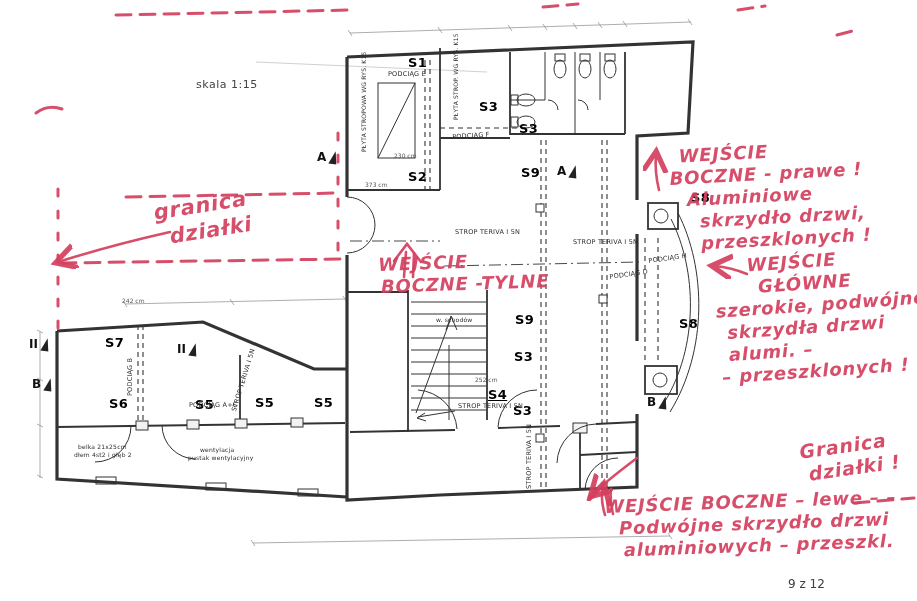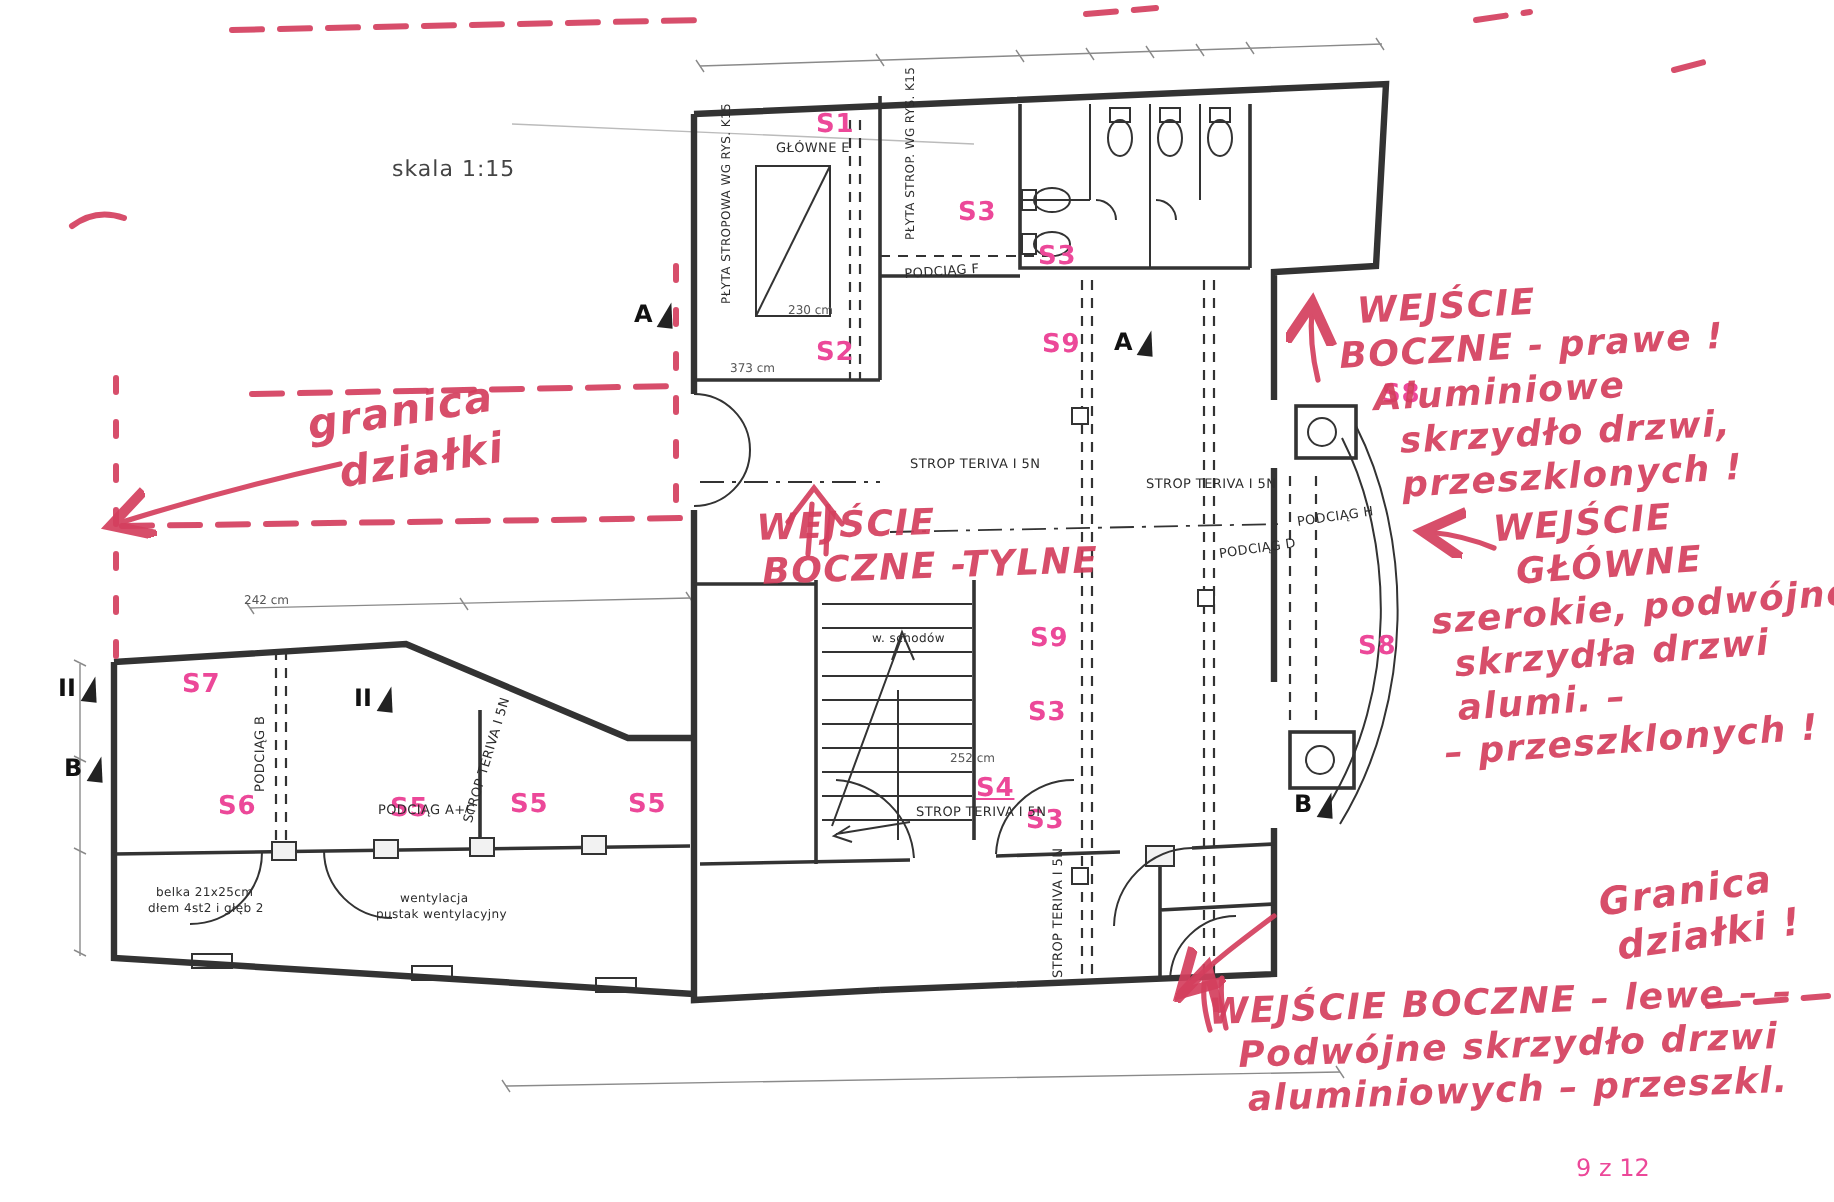--- a/index.html
+++ b/index.html
@@ -16,28 +16,28 @@
   .faint{stroke:#bbb;stroke-width:.7;fill:none;}
   .nodesq{fill:#fff;stroke:var(--ink,#333);stroke-width:1;}
   .pillar{fill:#f2f2f2;stroke:var(--ink,#333);stroke-width:1;}
   
   .rl{stroke:var(--red,#d43f5e);stroke-width:3;fill:none;stroke-linecap:round;stroke-dasharray:15 9;opacity:.92;}
   .rlv{stroke-dasharray:7 15;}
   .rsolid{stroke-dasharray:none;}
   .ra{stroke:var(--red,#d43f5e);stroke-width:2.6;fill:none;stroke-linecap:round;opacity:.92;}
   
   .lbl{position:absolute;white-space:pre;transform-origin:left top;color:var(--ink,#222);}
-  .room{font-size:13px;font-weight:600;letter-spacing:.4px;color:#ec4899;}
+  .room{font-size:13px;font-weight:600;letter-spacing:.4px;color:#000000;}
   .tech{font-size:6.5px;letter-spacing:.2px;color:#2c2c2c;}
   .dim{font-size:6px;color:#555;}
   .sec{font-size:12px;font-weight:700;color:#111;display:flex;align-items:flex-end;gap:3px;}
   .sec .flag{width:0;height:0;border-left:6px solid transparent;border-right:2px solid transparent;
     border-bottom:13px solid #222;display:inline-block;transform:rotate(6deg);}
   .scale{position:absolute;font-size:11px;color:#444;letter-spacing:.5px;}
-  .pageno{position:absolute;font-size:12px;color:#ec4899;}
+  .pageno{position:absolute;font-size:12px;color:#404040;}
   .note{position:absolute;color:var(--red,#d43f5e);font-style:italic;font-weight:600;
     letter-spacing:.8px;line-height:1.22;transform-origin:left top;opacity:.92;}
   .note div{white-space:nowrap;}
 </style>
 </head>
 <body>
 
 <div class="canvas">
 
   <svg class="layer" width="917" height="601" viewBox="0 0 917 601">
@@ -201,28 +201,28 @@
       <div class="lbl room" style="left: 408px; top: 169px; font-size: 13px;">S2</div>
       <div class="lbl room" style="left: 479px; top: 99px; font-size: 13px;">S3</div>
       <div class="lbl room" style="left: 519px; top: 121px; font-size: 13px;">S3</div>
       <div class="lbl room" style="left: 521px; top: 165px; font-size: 13px;">S9</div>
       <div class="lbl room" style="left: 515px; top: 312px; font-size: 13px;">S9</div>
       <div class="lbl room" style="left: 514px; top: 349px; font-size: 13px;">S3</div>
       <div class="lbl room" style="left: 488px; top: 387px; font-size: 13px; text-decoration: underline;">S4</div>
       <div class="lbl room" style="left: 513px; top: 403px; font-size: 13px;">S3</div>
       <div class="lbl room" style="left: 691px; top: 190px; font-size: 13px;">S8</div>
       <div class="lbl room" style="left: 679px; top: 316px; font-size: 13px;">S8</div>
-      <div class="lbl room" style="left: 91px; top: 335px; font-size: 13px;">S7</div>
+      <div class="lbl room" style="left: 105px; top: 335px; font-size: 13px;">S7</div>
       <div class="lbl room" style="left: 109px; top: 396px; font-size: 13px;">S6</div>
       <div class="lbl room" style="left: 195px; top: 397px; font-size: 13px;">S5</div>
       <div class="lbl room" style="left: 255px; top: 395px; font-size: 13px;">S5</div>
       <div class="lbl room" style="left: 314px; top: 395px; font-size: 13px;">S5</div>
     </div>
   <div id="techs">
-      <div class="lbl tech" style="left: 388px; top: 70px; font-size: 6.5px;">GŁÓWNE E</div>
+      <div class="lbl tech" style="left: 388px; top: 70px; font-size: 6.5px;">PODCIĄG E</div>
       <div class="lbl tech" style="left: 452px; top: 133px; font-size: 6.5px; transform: rotate(-4deg);">PODCIĄG F</div>
       <div class="lbl tech" style="left: 360px; top: 152px; font-size: 6px; transform: rotate(-90deg);">PŁYTA STROPOWA WG RYS. K15</div>
       <div class="lbl tech" style="left: 452px; top: 120px; font-size: 6px; transform: rotate(-90deg);">PŁYTA STROP. WG RYS. K15</div>
       <div class="lbl tech" style="left: 126px; top: 396px; font-size: 6.5px; transform: rotate(-90deg);">PODCIĄG B</div>
       <div class="lbl tech" style="left: 161px; top: 401px; font-size: 6.5px; padding-left: 28px;">PODCIĄG A+C</div>
       <div class="lbl tech" style="left: 230px; top: 410px; font-size: 6.5px; transform: rotate(-73deg);">STROP TERIVA I 5N</div>
       <div class="lbl tech" style="left: 455px; top: 228px; font-size: 6.5px;">STROP TERIVA I 5N</div>
       <div class="lbl tech" style="left: 573px; top: 238px; font-size: 6.5px;">STROP TERIVA I 5N</div>
       <div class="lbl tech" style="left: 458px; top: 402px; font-size: 6.5px;">STROP TERIVA I 5N</div>
       <div class="lbl tech" style="left: 525px; top: 489px; font-size: 6.5px; transform: rotate(-90deg);">STROP TERIVA I 5N</div>

